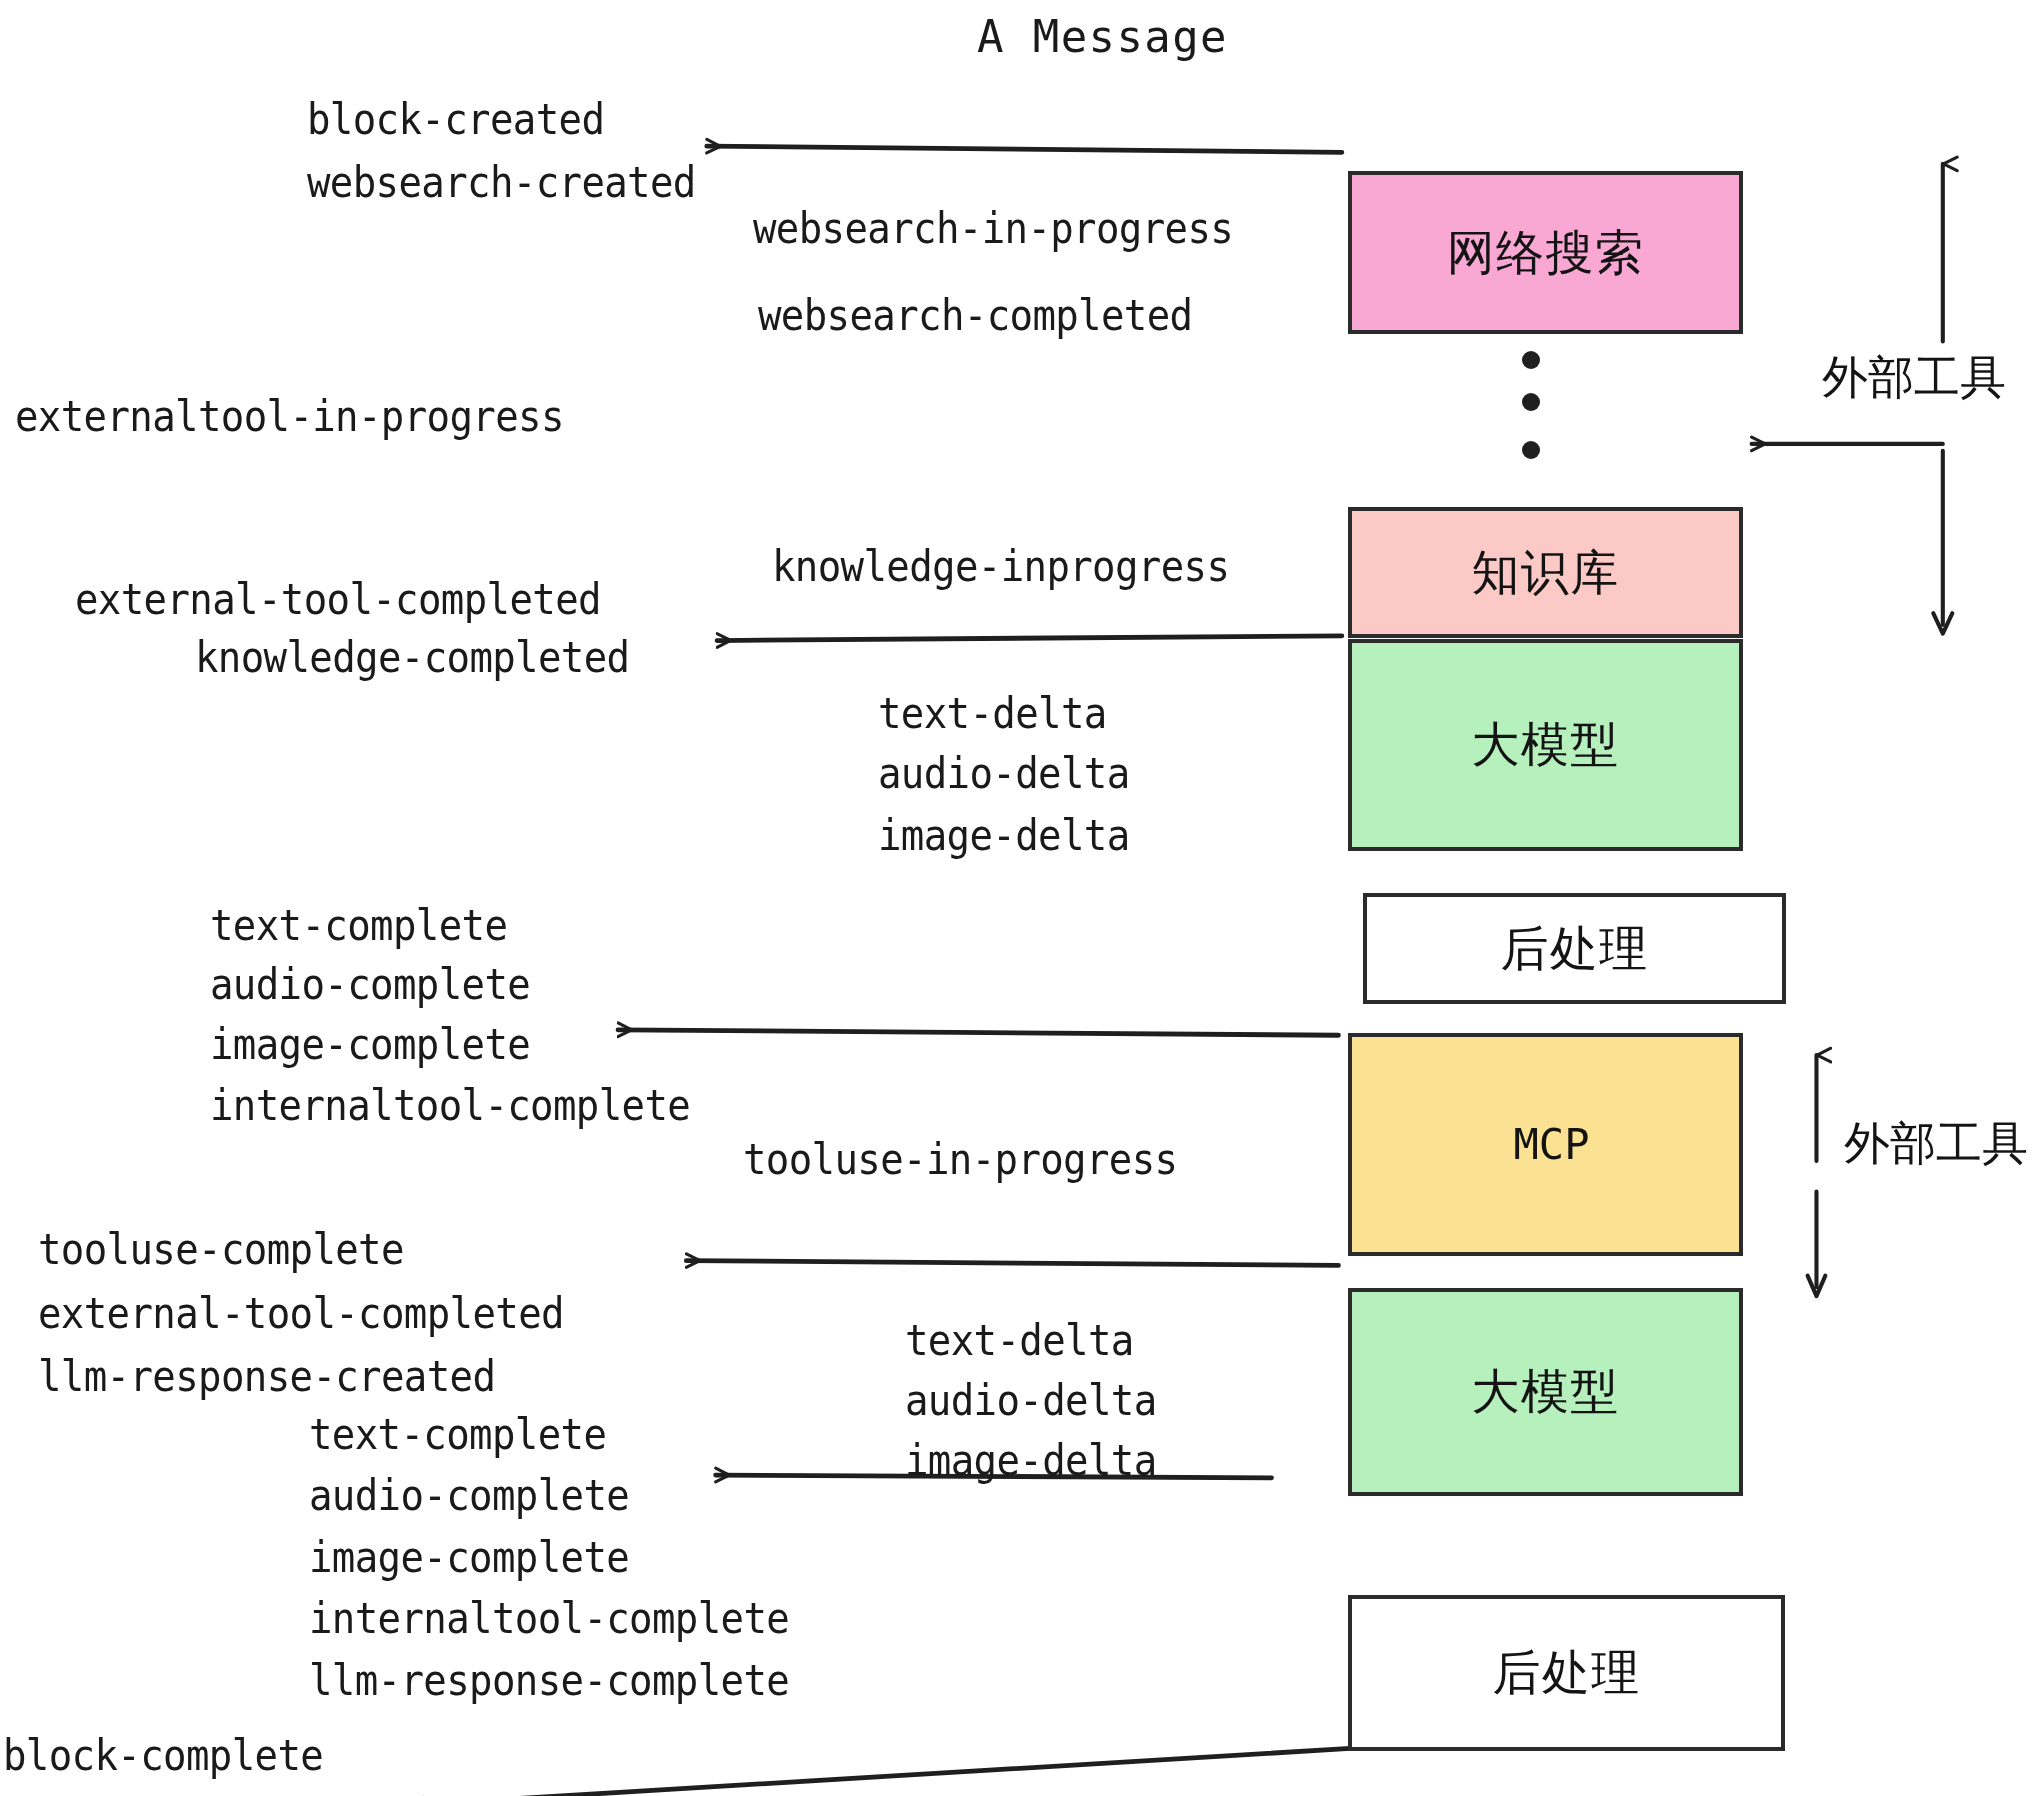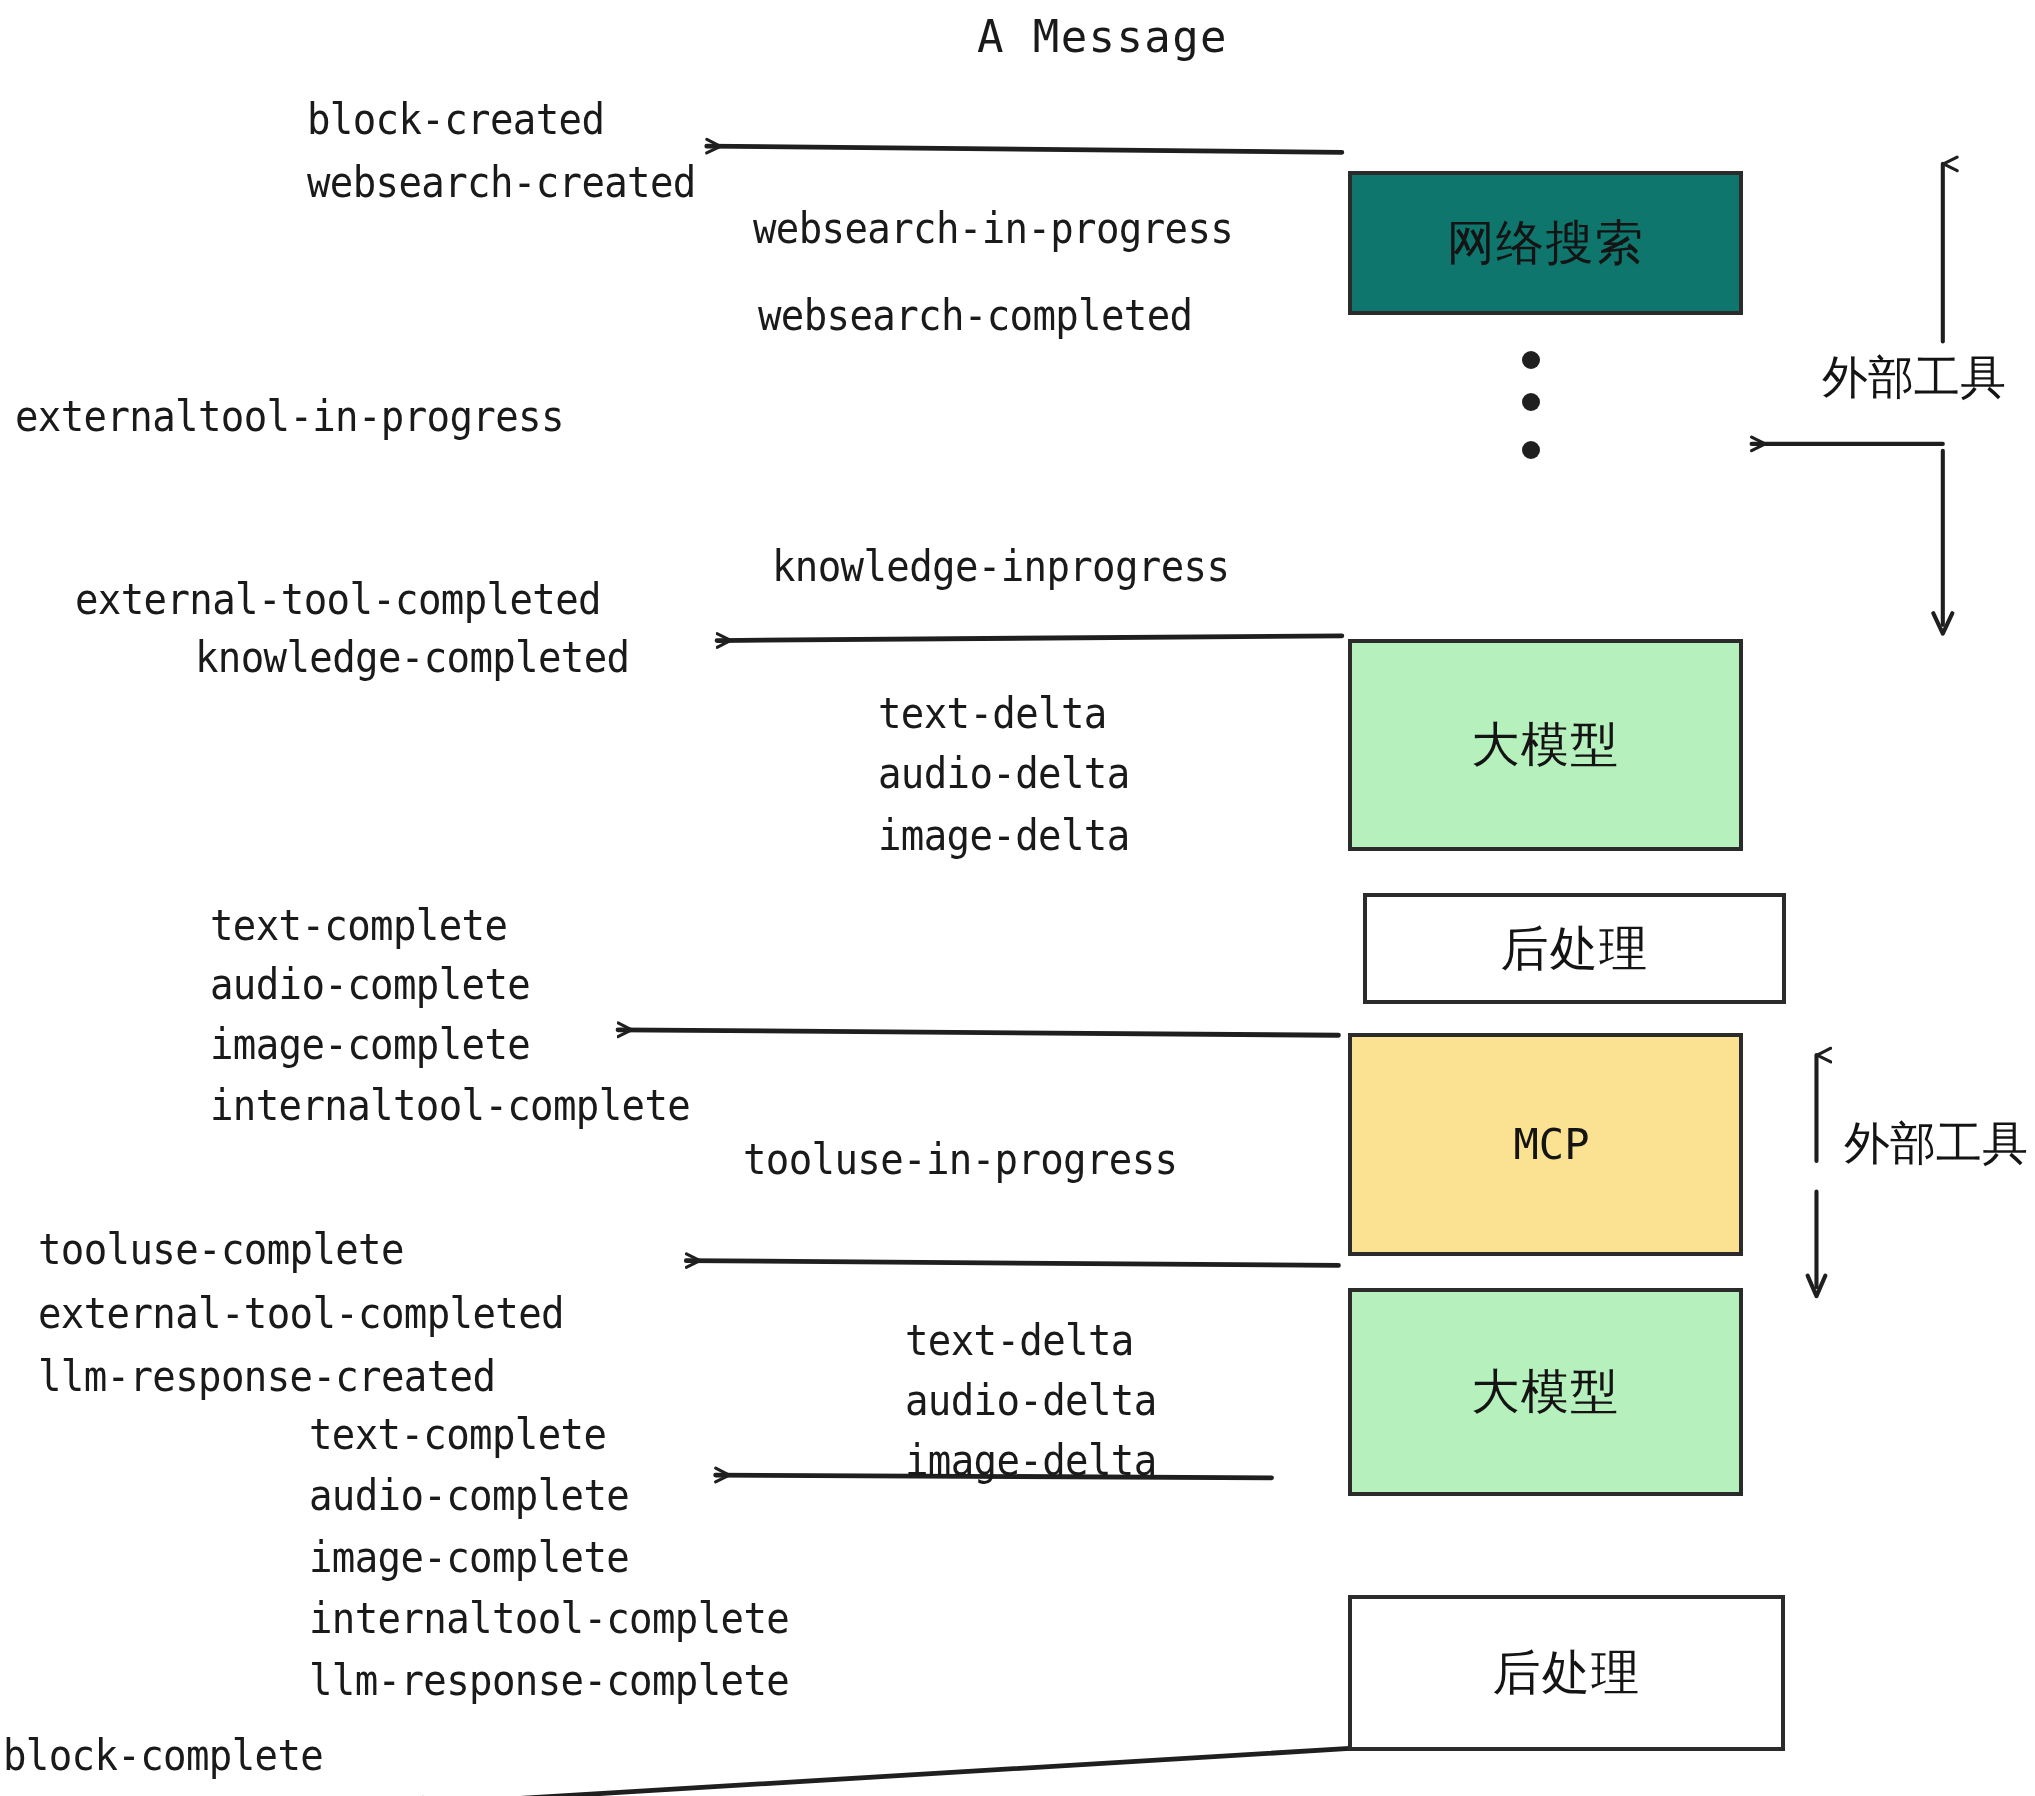--- a/index.html
+++ b/index.html
@@ -124,24 +124,27 @@
     <g>
       <line x1="2845" y1="660" x2="2845" y2="915" stroke="#1f1f1f" stroke-width="6" stroke-linecap="round"></line>
       <path d="M2831,898 L2845,928 L2859,898" fill="none" stroke="#1f1f1f" stroke-width="6" stroke-linecap="round" stroke-linejoin="round"></path>
     </g>
     <g>
       <line x1="2660" y1="1745" x2="2660" y2="1885" stroke="#1f1f1f" stroke-width="6" stroke-linecap="round"></line>
       <path d="M2647,1868 L2660,1898 L2673,1868" fill="none" stroke="#1f1f1f" stroke-width="6" stroke-linecap="round" stroke-linejoin="round"></path>
     </g>
   </svg>
 
-  <div class="node" style="left:1348px;top:171px;width:395px;height:144px;background:#0f766e;">
+  <div class="node" style="left:1348px;top:171px;width:395px;height:163px;background:#f9a8d4;">
     <span class="nlabel">网络搜索</span>
   </div>
 
+  <div class="node" style="left:1348px;top:507px;width:395px;height:131px;background:#fbc9c6;">
+    <span class="nlabel">知识库</span>
+  </div>
 
   <div class="node" style="left:1348px;top:639px;width:395px;height:212px;background:#b6f0bd;">
     <span class="nlabel">大模型</span>
   </div>
 
   <div class="node" style="left:1363px;top:893px;width:423px;height:111px;background:#ffffff;border-width:4.1px;">
     <span class="nlabel">后处理</span>
   </div>
 
   <div class="node mono" style="left:1348px;top:1033px;width:395px;height:223px;background:#fbe293;padding-left:12px;">

